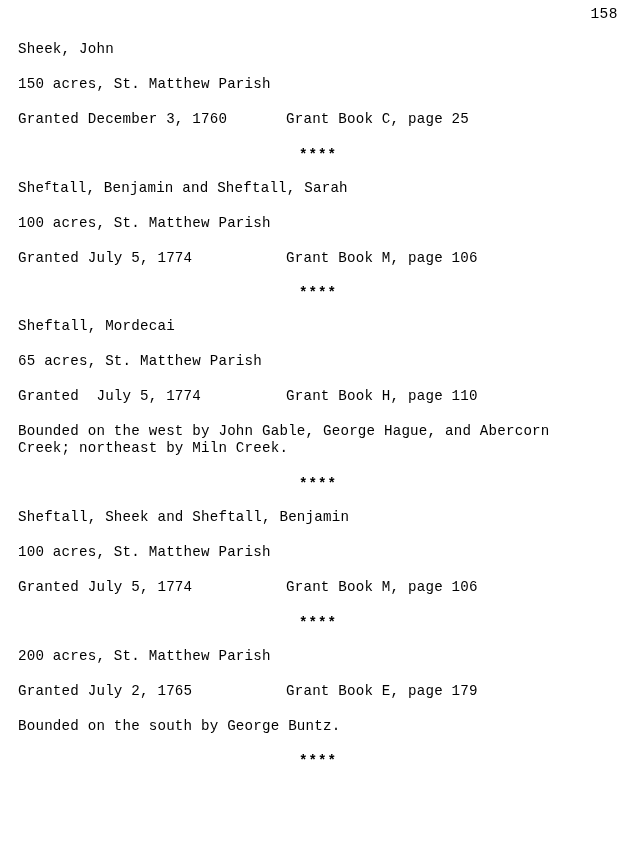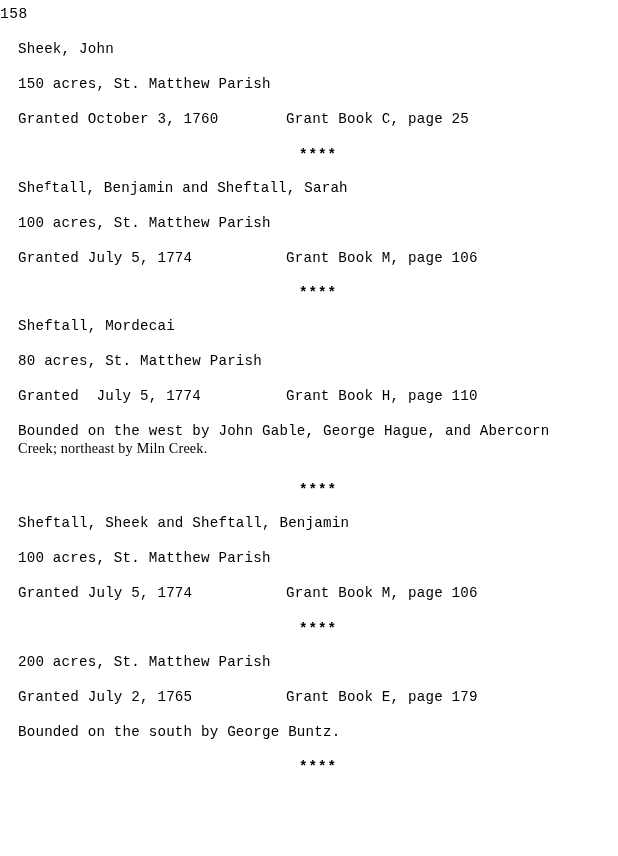--- a/index.html
+++ b/index.html
@@ -15,21 +15,21 @@
     overflow: hidden;
   }
   .page {
     position: relative;
     width: 618px;
     height: 856px;
     box-sizing: border-box;
     padding: 0;
   }
   .page-number {
-    text-align: left;
+    text-align: right;
     font-size: 14.5px;
     letter-spacing: 0.5px;
     margin-top: 6px;
     margin-bottom: 20px;
   }
   .entries {
     padding-left: 18px;
     padding-right: 10px;
   }
   .entry {
@@ -40,22 +40,21 @@
     line-height: 1.05;
     margin: 0 0 20px 0;
     white-space: pre-wrap;
     letter-spacing: 0.2px;
   }
   .line.tight {
     margin-bottom: 2px;
     font-family: Liberation Mono, monospace;
   }
   .line.continuation {
-    margin-bottom: 26px;
-    font-family: Liberation Serif, serif;
+    margin-bottom: 20px;
   }
   .grant-line {
     display: block;
   }
   .grant-line .grant-left {
     display: inline-block;
     width: 268px;
   }
   .separator {
     text-align: center;
@@ -81,34 +80,34 @@
 
 <div class="page">
 
   <div class="page-number">158</div>
 
   <div class="entries">
 
     <div class="entry">
       <p class="line">Sheek, John</p>
       <p class="line">150 acres, St. Matthew Parish</p>
-      <p class="line grant-line"><span class="grant-left">Granted October 3, 1760</span><span>Grant Book C, page 25</span></p>
+      <p class="line grant-line"><span class="grant-left">Granted December 3, 1760</span><span>Grant Book C, page 25</span></p>
     </div>
     <div class="separator"><span class="sep-inner">****</span></div>
 
     <div class="entry">
       <p class="line"><span>She</span><span class="raised">f</span><span>tall, Benjamin and Sheftall, Sarah</span></p>
       <p class="line">100 acres, St. Matthew Parish</p>
       <p class="line grant-line"><span class="grant-left">Granted July 5, 1774</span><span>Grant Book M, page 106</span></p>
     </div>
     <div class="separator"><span class="sep-inner">****</span></div>
 
     <div class="entry">
       <p class="line">Sheftall, Mordecai</p>
-      <p class="line">80 acres, St. Matthew Parish</p>
+      <p class="line">65 acres, St. Matthew Parish</p>
       <p class="line grant-line"><span class="grant-left">Granted  July 5, 1774</span><span>Grant Book H, page 110</span></p>
       <p class="line tight">Bounded on the west by John Gable, George Hague, and Abercorn</p>
       <p class="line continuation">Creek; northeast by Miln Creek.</p>
     </div>
     <div class="separator"><span class="sep-inner">****</span></div>
 
     <div class="entry">
       <p class="line">Sheftall, Sheek and Sheftall, Benjamin</p>
       <p class="line">100 acres, St. Matthew Parish</p>
       <p class="line grant-line"><span class="grant-left">Granted July 5, 1774</span><span>Grant Book M, page 106</span></p>

